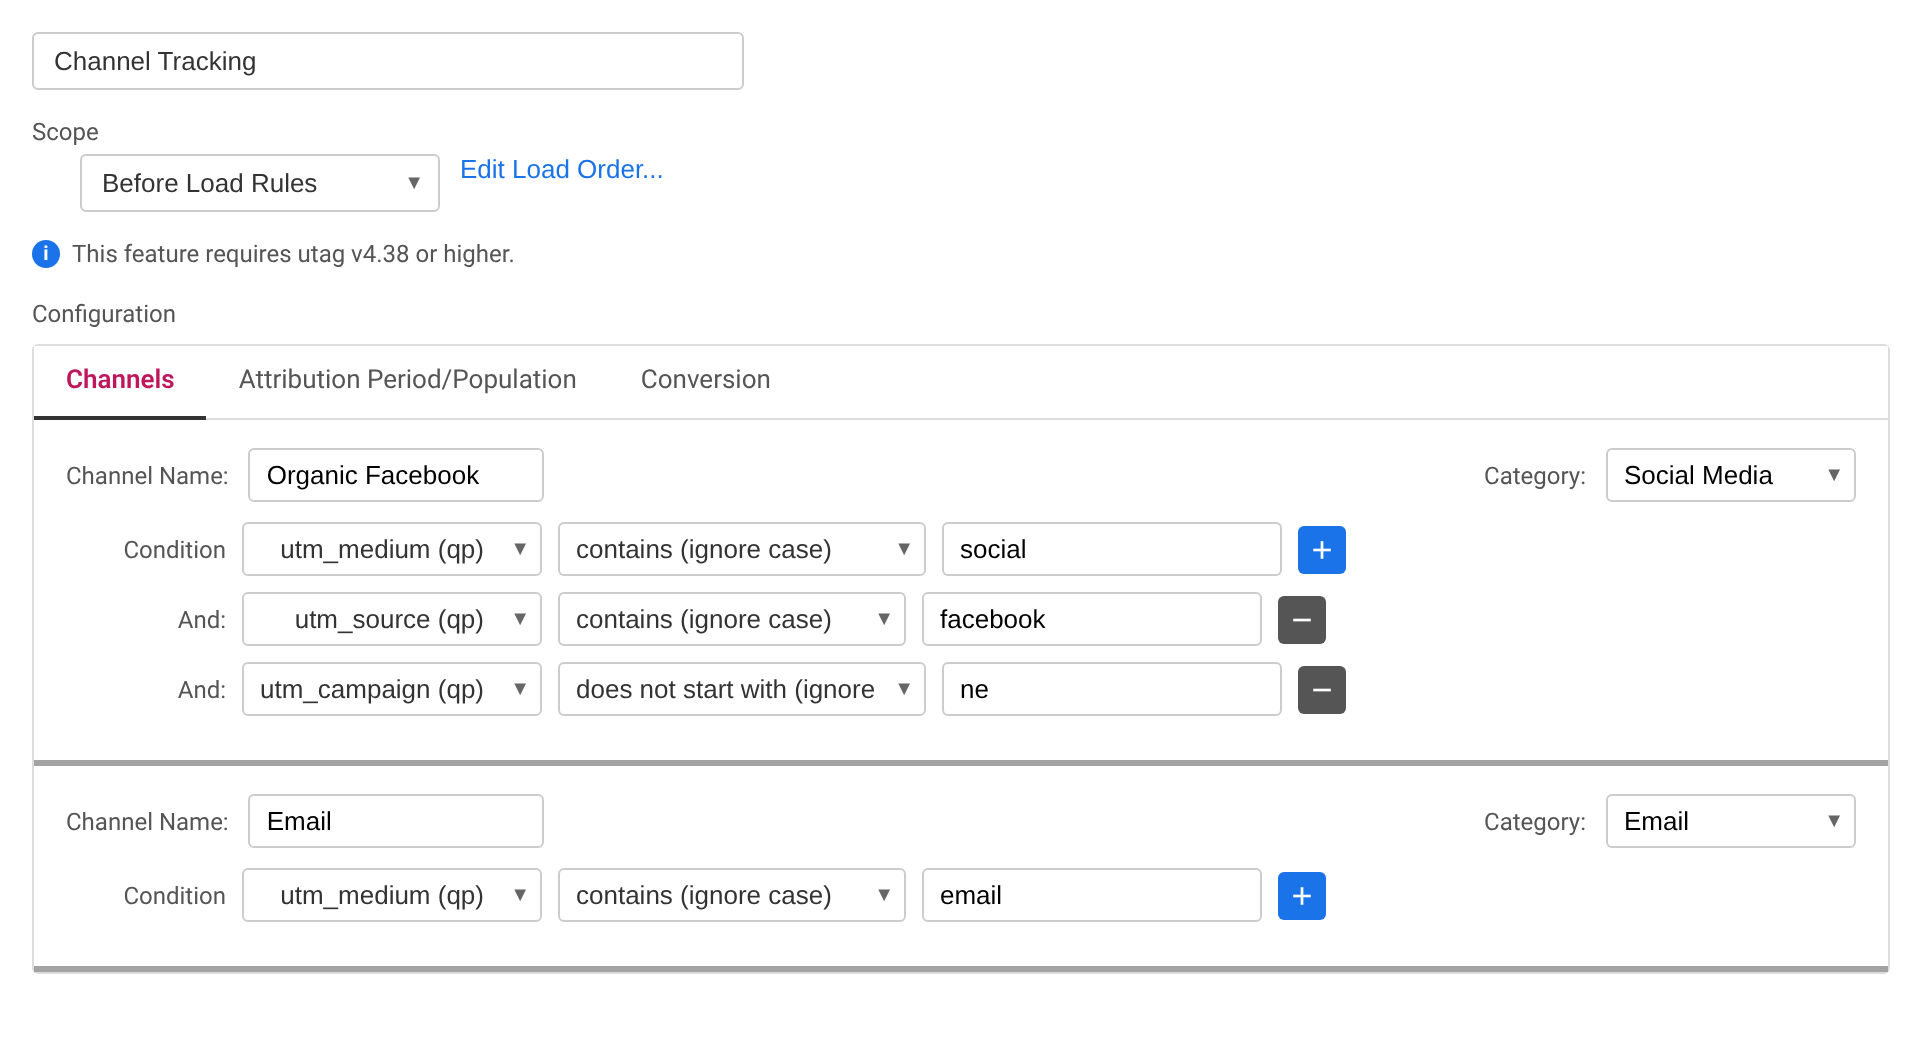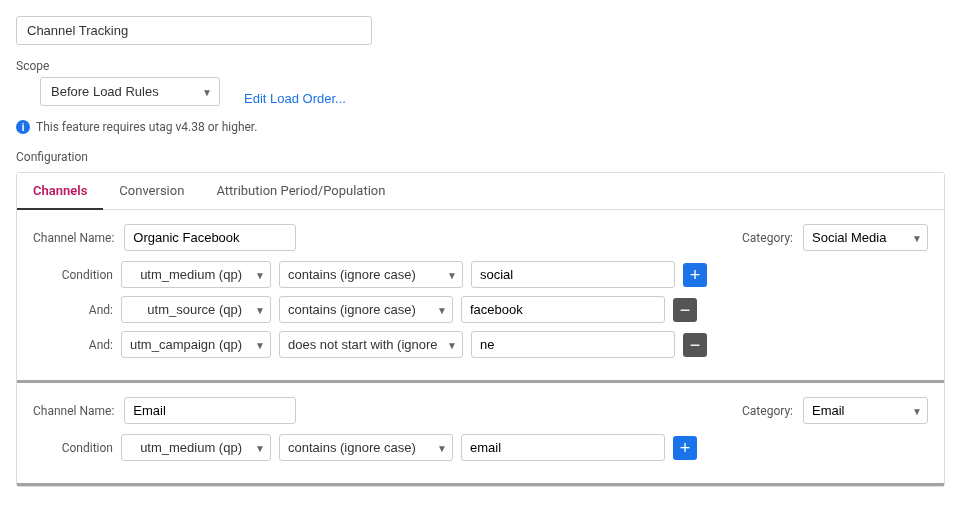--- a/index.html
+++ b/index.html
@@ -22,22 +22,22 @@
       border: 1px solid #ccc;
       border-radius: 3px;
       font-size: 13px;
       color: #333;
     }
     .section {
       margin-bottom: 14px;
     }
     .scope-row {
       display: flex;
-      align-items: flex-end;
-      gap: 24px;
+      align-items: flex-start;
+      gap: 10px;
       padding-left: 24px;
     }
     .scope-select-wrapper {
       position: relative;
       display: inline-block;
     }
     .scope-select {
       appearance: none;
       -webkit-appearance: none;
       padding: 6px 28px 6px 10px;
@@ -132,21 +132,21 @@
       font-size: 12px;
       color: #555;
       min-width: 80px;
       text-align: right;
     }
     .channel-name-input {
       padding: 5px 8px;
       border: 1px solid #ccc;
       border-radius: 3px;
       font-size: 13px;
-      width: 172px;
+      width: 148px;
     }
     .category-select-wrapper {
       position: relative;
       display: inline-block;
     }
     .category-select {
       appearance: none;
       -webkit-appearance: none;
       padding: 5px 24px 5px 8px;
       border: 1px solid #ccc;
@@ -209,21 +209,21 @@
       background: #fff;
       cursor: pointer;
       min-width: 168px;
       color: #333;
     }
     .value-input {
       padding: 5px 8px;
       border: 1px solid #ccc;
       border-radius: 3px;
       font-size: 13px;
-      width: 204px;
+      width: 170px;
     }
     .add-btn {
       width: 24px;
       height: 24px;
       background: #1a73e8;
       color: #fff;
       border: none;
       border-radius: 3px;
       font-size: 18px;
       cursor: pointer;
@@ -272,22 +272,22 @@
   <span class="info-icon">i</span>
   <span>This feature requires utag v4.38 or higher.</span>
 </div>
 
 <div>
   <div class="config-label">Configuration</div>
   <div class="config-panel">
 
     <div class="tabs">
       <div class="tab active">Channels</div>
+      <div class="tab">Attribution Period/Population</div>
       <div class="tab">Conversion</div>
-      <div class="tab">Attribution Period/Population</div>
     </div>
 
     <div class="tab-content">
 
       <div class="channel-block">
 
         <div class="channel-row">
           <span class="channel-name-label">Channel Name:</span>
           <input type="text" class="channel-name-input" value="Organic Facebook" style="">
           <span style="flex:1"></span>

